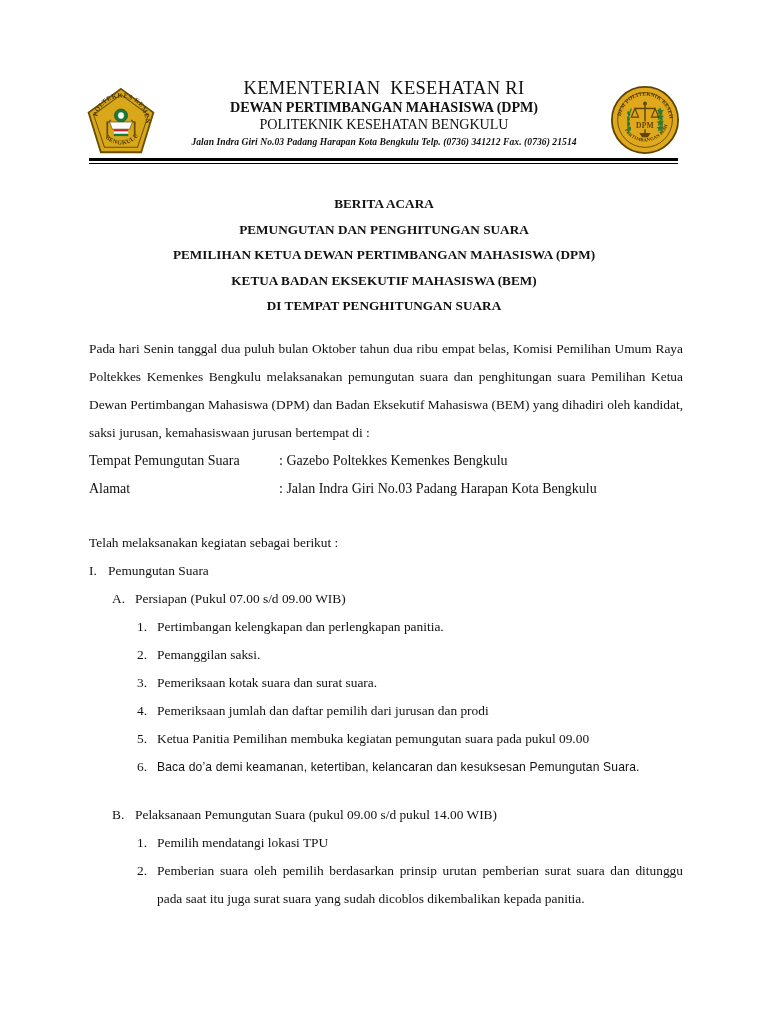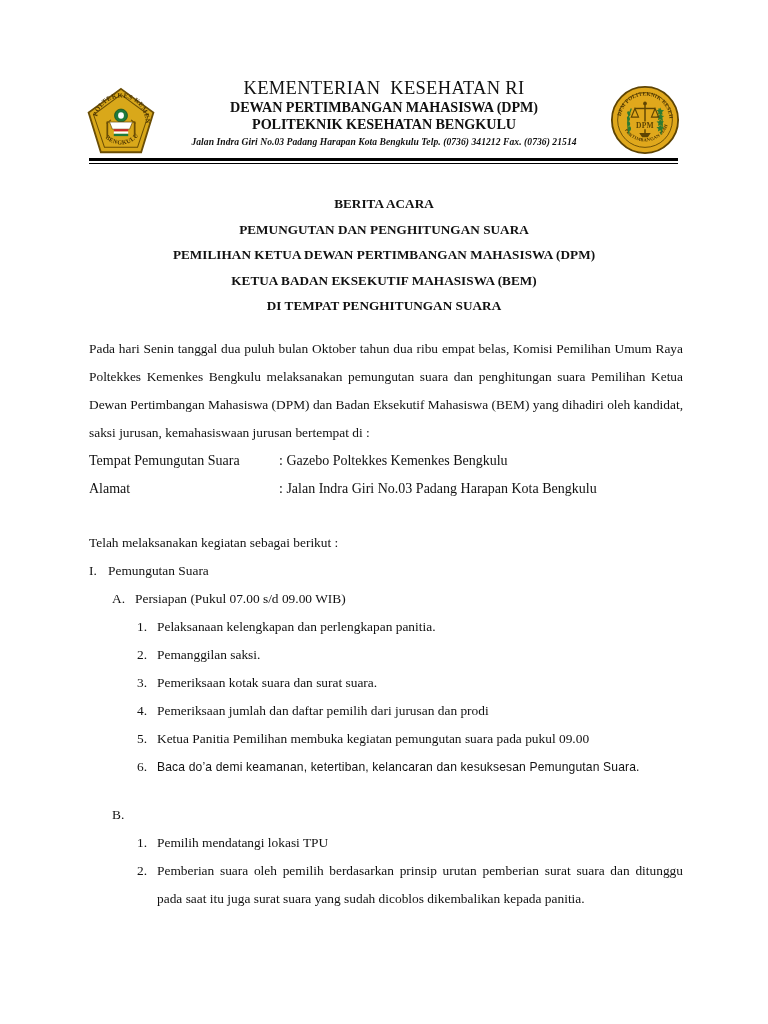--- a/index.html
+++ b/index.html
@@ -42,21 +42,21 @@
     white-space: pre;
   }
   .org-line2 {
     font-size: 14.2px;
     font-weight: bold;
     letter-spacing: -0.1px;
     line-height: 17px;
   }
   .org-line3 {
     font-size: 14.2px;
-    font-weight: bold;
+    font-weight: normal;
     letter-spacing: -0.1px;
     line-height: 17px;
     text-align: center;
   }
   .org-address {
     font-size: 9.6px;
     font-style: italic;
     font-weight: bold;
     line-height: 14px;
     margin-top: 2px;
@@ -293,21 +293,21 @@
       <span class="txt">Pemungutan Suara</span>
     </div>
 
     <div class="lvl2">
       <span class="marker">A.</span>
       <span class="txt">Persiapan (Pukul 07.00 s/d 09.00 WIB)</span>
     </div>
 
     <div class="lvl3">
       <span class="marker">1.</span>
-      <span class="txt">Pelaksanaan kelengkapan dan perlengkapan panitia.</span>
+      <span class="txt">Pertimbangan kelengkapan dan perlengkapan panitia.</span>
     </div>
     <div class="lvl3">
       <span class="marker">2.</span>
       <span class="txt">Pemanggilan saksi.</span>
     </div>
     <div class="lvl3">
       <span class="marker">3.</span>
       <span class="txt">Pemeriksaan kotak suara dan surat suara.</span>
     </div>
     <div class="lvl3">
@@ -320,20 +320,21 @@
     </div>
     <div class="lvl3">
       <span class="marker">6.</span>
       <span class="txt mono">Baca do’a demi keamanan, ketertiban, kelancaran dan kesuksesan Pemungutan Suara.</span>
     </div>
 
     <div class="gap-sm"></div>
 
     <div class="lvl2">
       <span class="marker">B.</span>
+      <span class="txt">Pelaksanaan Pemungutan Suara (pukul 09.00 s/d pukul 14.00 WIB)</span>
     </div>
 
     <div class="lvl3">
       <span class="marker">1.</span>
       <span class="txt">Pemilih mendatangi lokasi TPU</span>
     </div>
     <div class="lvl3">
       <span class="marker">2.</span>
       <span class="txt">Pemberian suara oleh pemilih berdasarkan prinsip urutan pemberian surat suara dan ditunggu pada saat itu juga surat suara yang sudah dicoblos dikembalikan kepada panitia.</span>
     </div>

